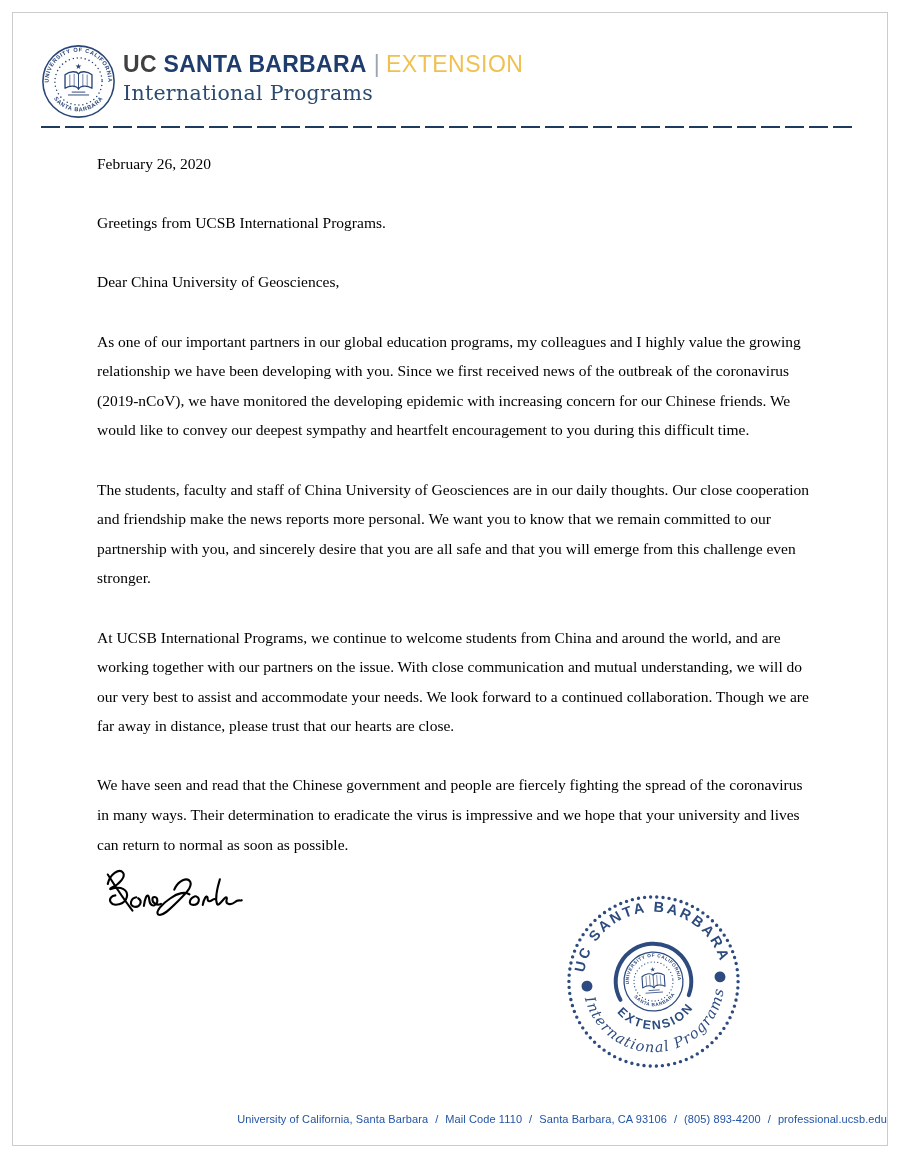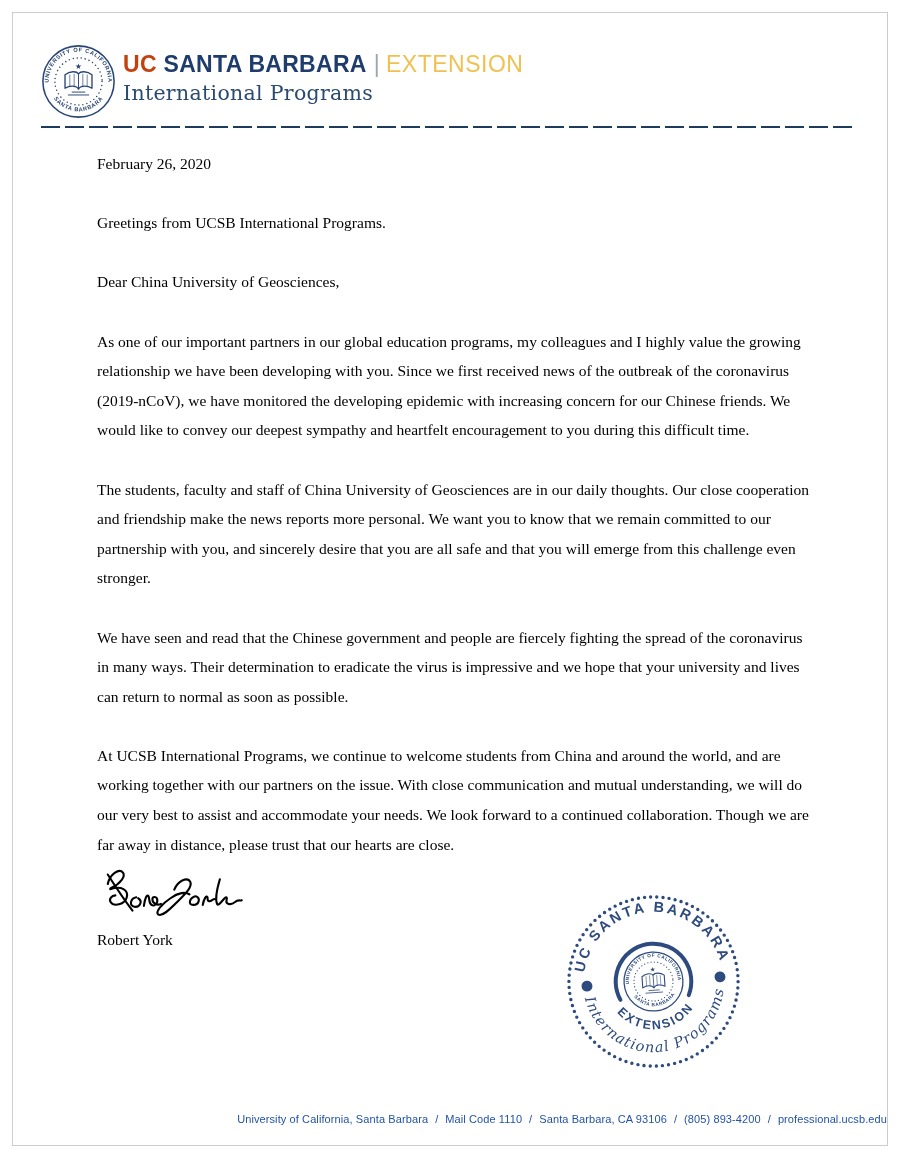--- a/index.html
+++ b/index.html
@@ -10,21 +10,21 @@
   }
   .page{
     position:absolute;left:12px;top:12px;width:874px;height:1132px;
     border:1px solid #cccccc;background:#ffffff;
   }
   
   .header-seal{position:absolute;left:27px;top:30px;width:77px;height:77px;}
   .wordmark{position:absolute;left:110px;top:40px;line-height:1;white-space:nowrap;
     font-family:"Liberation Sans",sans-serif;}
   .wm-line1{font-size:23px;letter-spacing:.3px;}
-  .wm-uc{color:#c2410c;font-weight:600;}
+  .wm-uc{color:#404040;font-weight:600;}
   .wm-sb{color:#1e3d6d;font-weight:800;}
   .wm-sep{color:#9aa5b2;font-weight:300;margin:0 6px 0 7px;}
   .wm-ext{color:#f0c150;font-weight:500;letter-spacing:.5px;}
   .wm-line2{margin-top:7px;font-family:"DejaVu Serif",serif;font-size:20.5px;
     color:#2b4a70;letter-spacing:.3px;font-weight:400;}
   .rule-dashed{
     position:absolute;left:28px;top:113px;width:815px;height:2px;
     background:repeating-linear-gradient(to right,#1d3a5f 0 19px,transparent 19px 24px);
   }
   
@@ -93,35 +93,34 @@
   </div>
 
   <div class="rule-dashed"></div>
 
   <div class="letter">
     <p class="first">February 26, 2020</p>
     <p>Greetings from UCSB International Programs.</p>
     <p>Dear China University of Geosciences,</p>
     <p>As one of our important partners in our global education programs, my colleagues and I highly value the growing relationship we have been developing with you. Since we first received news of the outbreak of the coronavirus (2019-nCoV), we have monitored the developing epidemic with increasing concern for our Chinese friends. We would like to convey our deepest sympathy and heartfelt encouragement to you during this difficult time.</p>
     <p>The students, faculty and staff of China University of Geosciences are in our daily thoughts. Our close cooperation and friendship make the news reports more personal. We want you to know that we remain committed to our partnership with you, and sincerely desire that you are all safe and that you will emerge from this challenge even stronger.</p>
+    <p>At UCSB International Programs, we continue to welcome students from China and around the world, and are working together with our partners on the issue. With close communication and mutual understanding, we will do our very best to assist and accommodate your needs. We look forward to a continued collaboration. Though we are far away in distance, please trust that our hearts are close.</p>
     <p>We have seen and read that the Chinese government and people are fiercely fighting the spread of the coronavirus in many ways. Their determination to eradicate the virus is impressive and we hope that your university and lives can return to normal as soon as possible.</p>
-    <p>At UCSB International Programs, we continue to welcome students from China and around the world, and are working together with our partners on the issue. With close communication and mutual understanding, we will do our very best to assist and accommodate your needs. We look forward to a continued collaboration. Though we are far away in distance, please trust that our hearts are close.</p>
 
     <svg class="signature-svg" width="150" height="57" viewBox="0 0 155 60" fill="none" stroke="#000000" stroke-width="2.2" stroke-linecap="round" stroke-linejoin="round">
       <path d="M12,20 C14,10 24,3 28,8 C31,12 25,20 16,24 C14,25 14,26 16,25 C26,22 34,26 32,34 C30,42 18,44 15,39 C13,36 16,32 20,32"></path>
       <path d="M12,10 C19,21 28,35 38,48"></path>
       <path d="M42,34 C36,35 34,43 40,44 C46,45 49,38 44,35"></path>
       <path d="M50,43 C51,36 53,30 55,33 C56,35 55,40 58,42 C61,44 65,40 64,36 C63,33 59,33 59,36 C59,40 63,43 68,41"></path>
       <path d="M82,26 C86,16 96,12 99,18 C101,24 92,32 85,39 C77,47 69,55 65,52 C62,49 69,41 78,35 C86,29 94,28 98,31"></path>
       <path d="M104,33 C98,35 96,42 102,42 C108,42 110,35 105,33"></path>
       <path d="M112,42 C113,36 116,31 117,34 C117,36 117,39 120,38 C122,37 124,35 125,36"></path>
       <path d="M130,15 C127,25 125,36 127,41 C128,44 132,38 135,35 C137,33 138,34 137,37 C136,41 141,43 146,39 C149,36 152,38 153,37"></path>
     </svg>
 
-    <p class="signer-name">Robert York</p>
   </div>
 
   <svg class="stamp" viewBox="-100 -100 200 200">
     <g transform="rotate(-4)">
       <circle r="85" fill="none" stroke="currentColor" stroke-width="3.4" stroke-dasharray="0 6.2" stroke-linecap="round"></circle>
       <circle cx="-67" cy="0" r="5.5" fill="currentColor"></circle>
       <circle cx="67" cy="0" r="5.5" fill="currentColor"></circle>
 
       <path id="stampTopArc" d="M -70,0 A 70,70 0 0 1 70,0" fill="none"></path>
       <path id="stampBottomArc" d="M -71,0 A 71,71 0 0 0 71,0" fill="none"></path>

